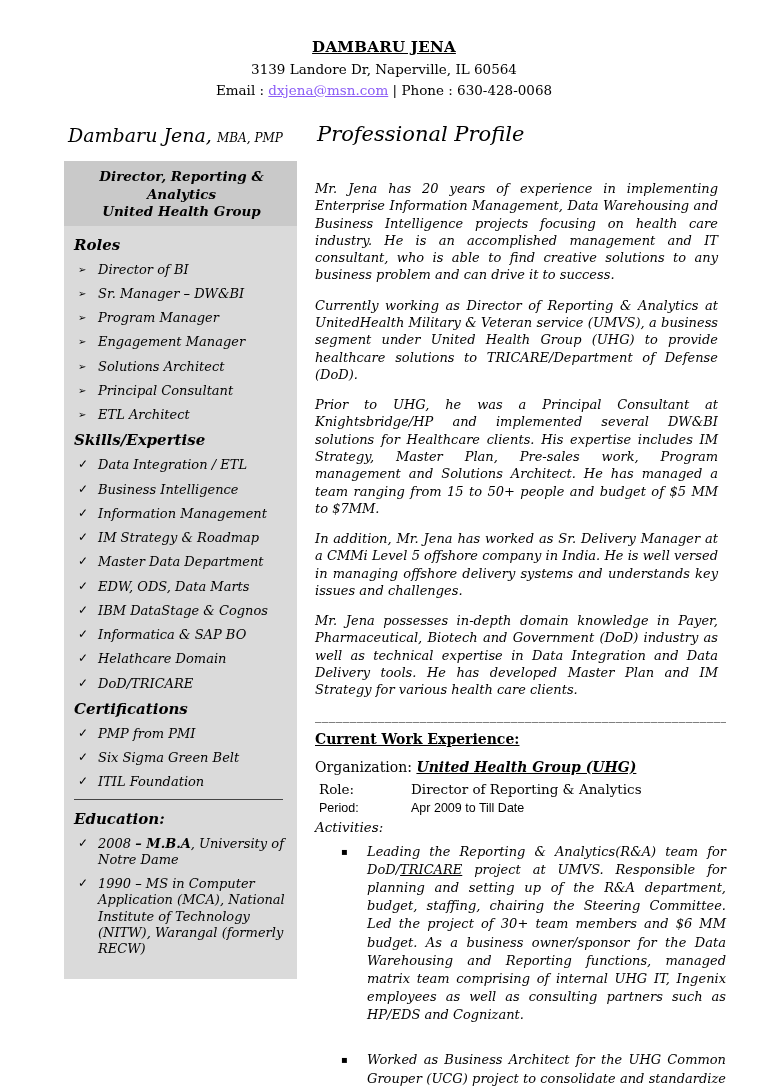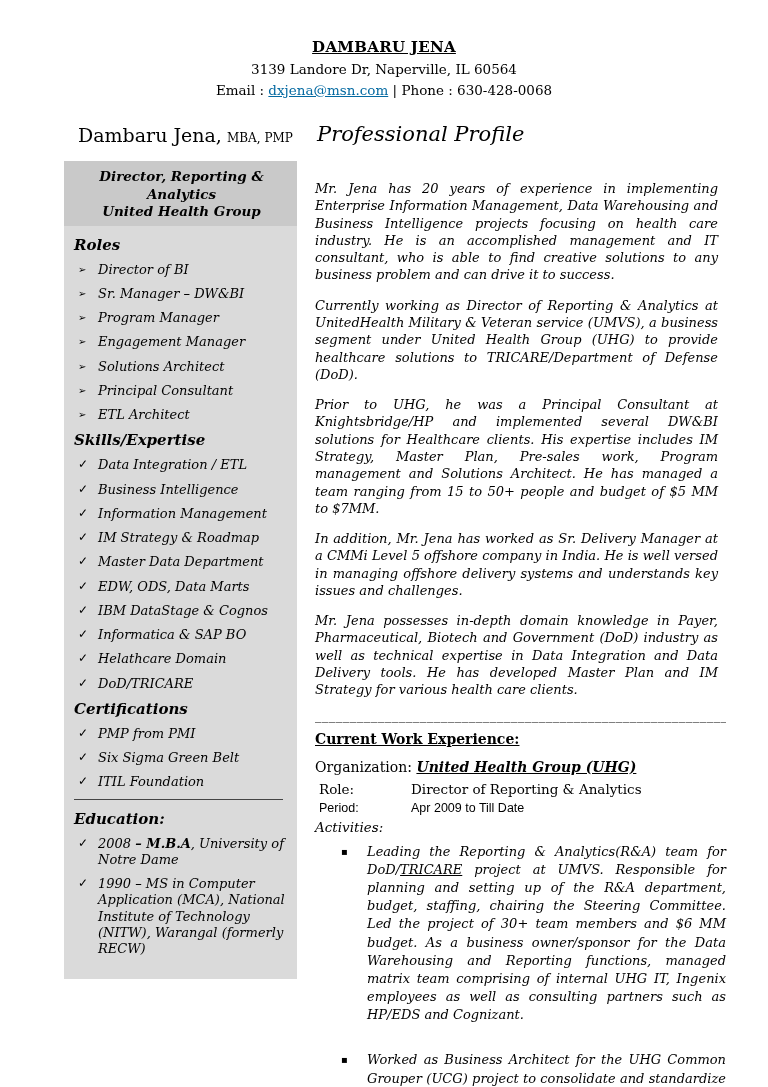--- a/index.html
+++ b/index.html
@@ -4,29 +4,29 @@
 <style>
   * { box-sizing: border-box; }
   html,body { margin:0; padding:0; }
   body { background:#ffffff; font-family:"DejaVu Serif", serif; color:#000; }
   .page { width:768px; height:1087px; margin:0 auto; background:#ffffff; overflow:hidden; position:relative; }
 
   
   .header { text-align:center; padding-top:38px; font-style:normal; }
   .header .name { font-size:15px; font-weight:bold; text-decoration:underline; letter-spacing:0.3px; }
   .header .line { font-size:13.5px; margin-top:5px; }
-  a.email { color:#0369a1; text-decoration:underline; cursor:pointer; }
+  a.email { color:#8b5cf6; text-decoration:underline; cursor:pointer; }
 
   
   .columns { display:flex; padding:24px 42px 0 64px; gap:18px; align-items:flex-start; }
   .left  { flex:0 0 233px; width:233px; }
   .right { flex:1; min-width:0; }
 
   
-  .side-title { margin:2px 0 15px 14px; white-space:nowrap; }
+  .side-title { font-style:italic; margin:2px 0 15px 4px; white-space:nowrap; }
   .side-title .big { font-size:19px; }
   .side-title .small { font-size:12px; }
   .sidebar-box { background:#dadada; padding-bottom:14px; }
   .position { background:#c9c9c9; padding:7px 8px 5px 10px; font-weight:bold; font-style:italic; font-size:13.5px; line-height:1.3;text-align:center; }
   .side-inner { padding:2px 8px 0 10px; }
   .side-heading { font-size:15px; font-weight:bold; font-style:italic; margin:8px 0 8px 0; }
   .list-item { display:flex; font-size:13px; font-style:italic; line-height:1.25; margin:0 0 8px 0; }
   .marker { flex:0 0 24px; width:24px; font-style:normal; padding-left:4px; }
   .marker.arrow { font-size:10px; padding-top:2px; }
   .marker.check { font-size:12px; }

